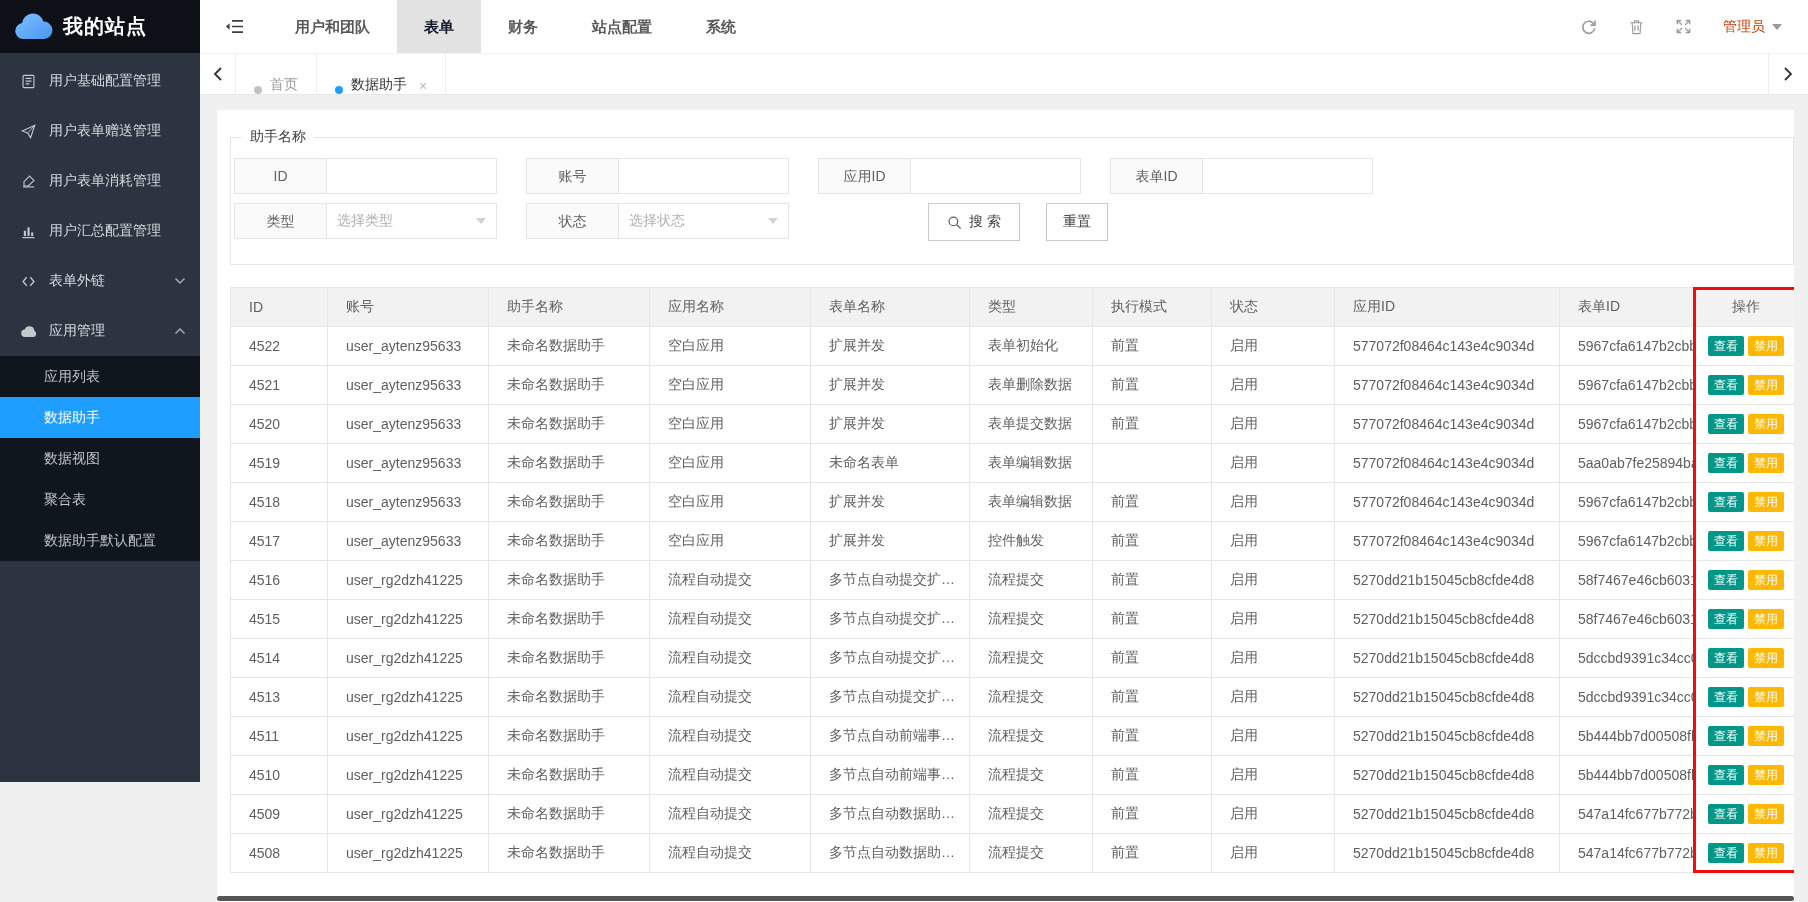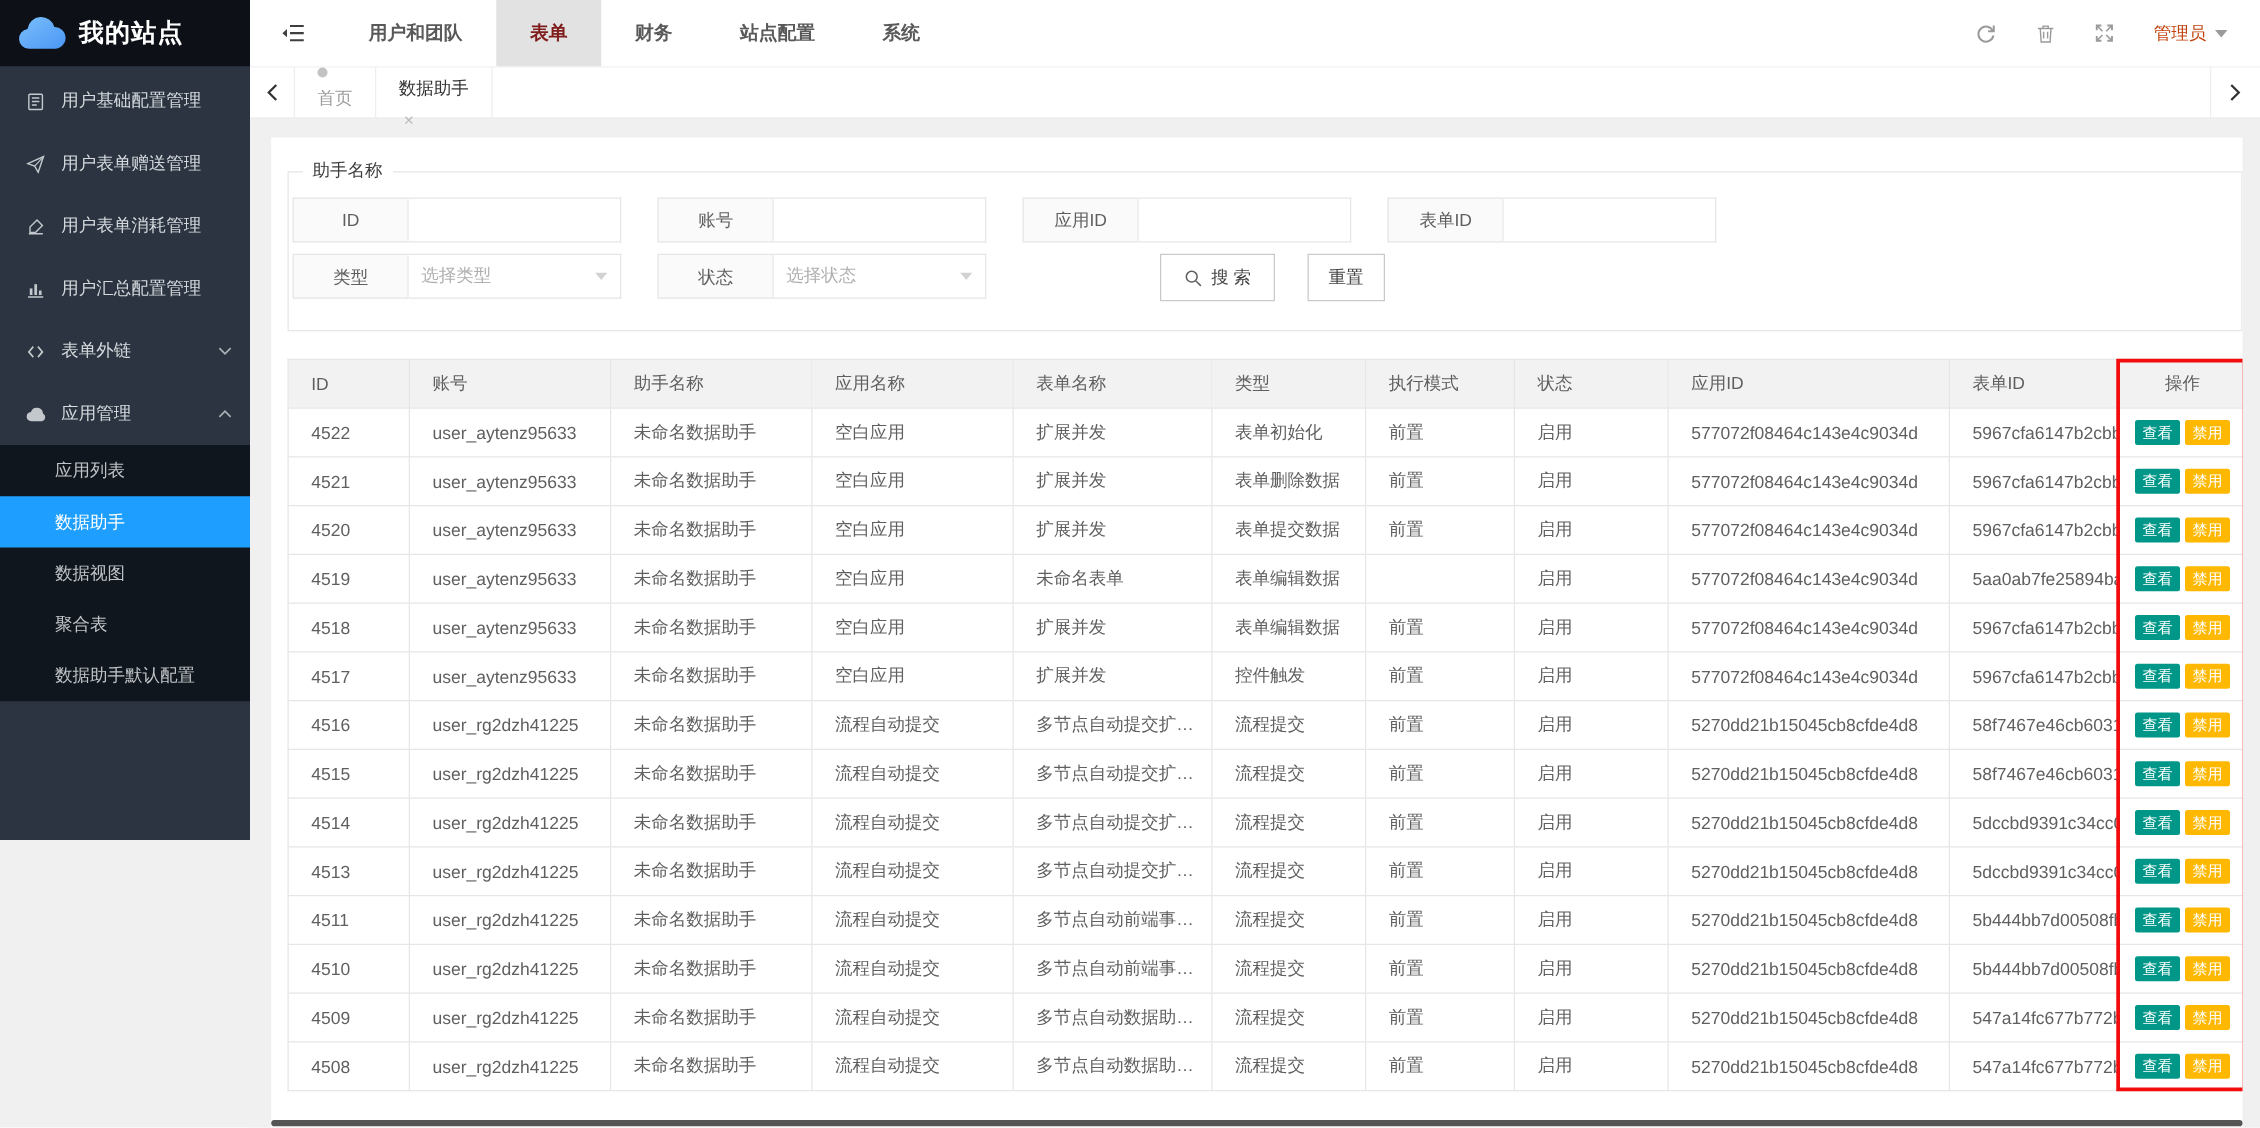--- a/index.html
+++ b/index.html
@@ -7,48 +7,48 @@
     --border:#e6e6e6; --txt:#5f5f5f;
   }
   *{box-sizing:border-box;}
   html,body{margin:0;padding:0;}
   body{
     width:1808px;height:902px;overflow:hidden;position:relative;
     font-family:"Liberation Sans","DejaVu Sans",sans-serif;
     background:#f0f0f0;color:#333;
   }
   
-  .sidebar{position:absolute;left:0;top:0;width:200px;height:672px;background:#2b3440;z-index:5;}
+  .sidebar{position:absolute;left:0;top:0;width:200px;height:782px;background:#2b3440;z-index:5;}
   .logo{height:53px;background:#0d1117;display:flex;align-items:center;padding-left:13px;gap:10px;}
   .logo-text{color:#ffffff;font-size:20px;font-weight:bold;letter-spacing:1px;}
   .menu{padding-top:3px;}
   .menu-item{height:50px;display:flex;align-items:center;padding:0 14px 0 20px;color:#d6dade;font-size:14px;cursor:pointer;}
   .menu-item .mi-icon{width:17px;height:17px;margin-right:12px;display:inline-flex;align-items:center;justify-content:center;color:#c3c8cd;}
   .menu-item .mi-chevron{margin-left:auto;color:#aab0b6;display:inline-flex;}
   .submenu{background:#10161d;}
   .submenu-item{height:41px;display:flex;align-items:center;padding-left:44px;color:#c0c4c8;font-size:14px;cursor:pointer;}
   .submenu-item.active{background:var(--blue);color:#fff;}
   
   .main{position:absolute;left:200px;top:0;width:1608px;height:902px;}
   .topnav{height:53px;background:#fff;display:flex;align-items:center;}
   .collapse-btn{padding:0 24px 0 25px;display:inline-flex;color:#3f3f3f;cursor:pointer;}
   .navtabs{display:flex;height:53px;}
   .navtab{padding:0 27px;line-height:53px;font-size:15px;font-weight:bold;color:#595959;cursor:pointer;white-space:nowrap;}
-  .navtab.active{background:#e2e2e2;color:#7f1d1d;}
+  .navtab.active{background:#e2e2e2;color:#0f172a;}
   .topnav-right{margin-left:auto;display:flex;align-items:center;gap:32px;padding-right:26px;color:#9a9a9a;}
   .topnav-right .tn-icon{display:inline-flex;cursor:pointer;}
   .user-menu{display:flex;align-items:center;gap:7px;color:#c2410c;font-size:14px;cursor:pointer;}
   .user-menu .caret{color:#9a9a9a;display:inline-flex;}
   
   .tabbar{height:42px;background:#fff;border-top:1px solid #f2f2f2;border-bottom:1px solid #e8e8e8;display:flex;align-items:stretch;}
   .tab-nav-btn{width:36px;display:flex;align-items:center;justify-content:center;color:#333;cursor:pointer;}
   .tab-nav-btn.left{border-right:1px solid #eee;}
   .tab-nav-btn.right{margin-left:auto;border-left:1px solid #eee;width:40px;}
   .pagetabs{display:flex;}
-  .pagetab{display:flex;align-items:flex-start;gap:8px;padding:0 18px;border-right:1px solid #eee;font-size:14px;color:#9c9c9c;cursor:pointer;white-space:nowrap;flex-direction:column;}
+  .pagetab{display:flex;align-items:flex-end;gap:8px;padding:0 18px;border-right:1px solid #eee;font-size:14px;color:#9c9c9c;cursor:pointer;white-space:nowrap;}
   .pagetab .dot{width:8px;height:8px;border-radius:50%;background:#c2c2c2;}
   .pagetab.active{color:#333;}
   .pagetab.active .dot{background:var(--blue);}
   .pagetab .close{margin-left:4px;color:#b9b9b9;font-size:14px;cursor:pointer;}
   
   .content{height:807px;background:#f0f0f0;padding:15px 14px 0 17px;}
   .card{background:#fff;height:792px;padding:18px 0 0 13px;overflow:hidden;}
   fieldset.search-fs{border:1px solid var(--border);margin:0;width:1564px;padding:12px 10px 14px 3px;}
   fieldset.search-fs legend{font-size:14px;color:#3c3c3c;padding:0 8px;margin-left:8px;}
   .form-row{display:flex;margin:0 0 9px 0;}

